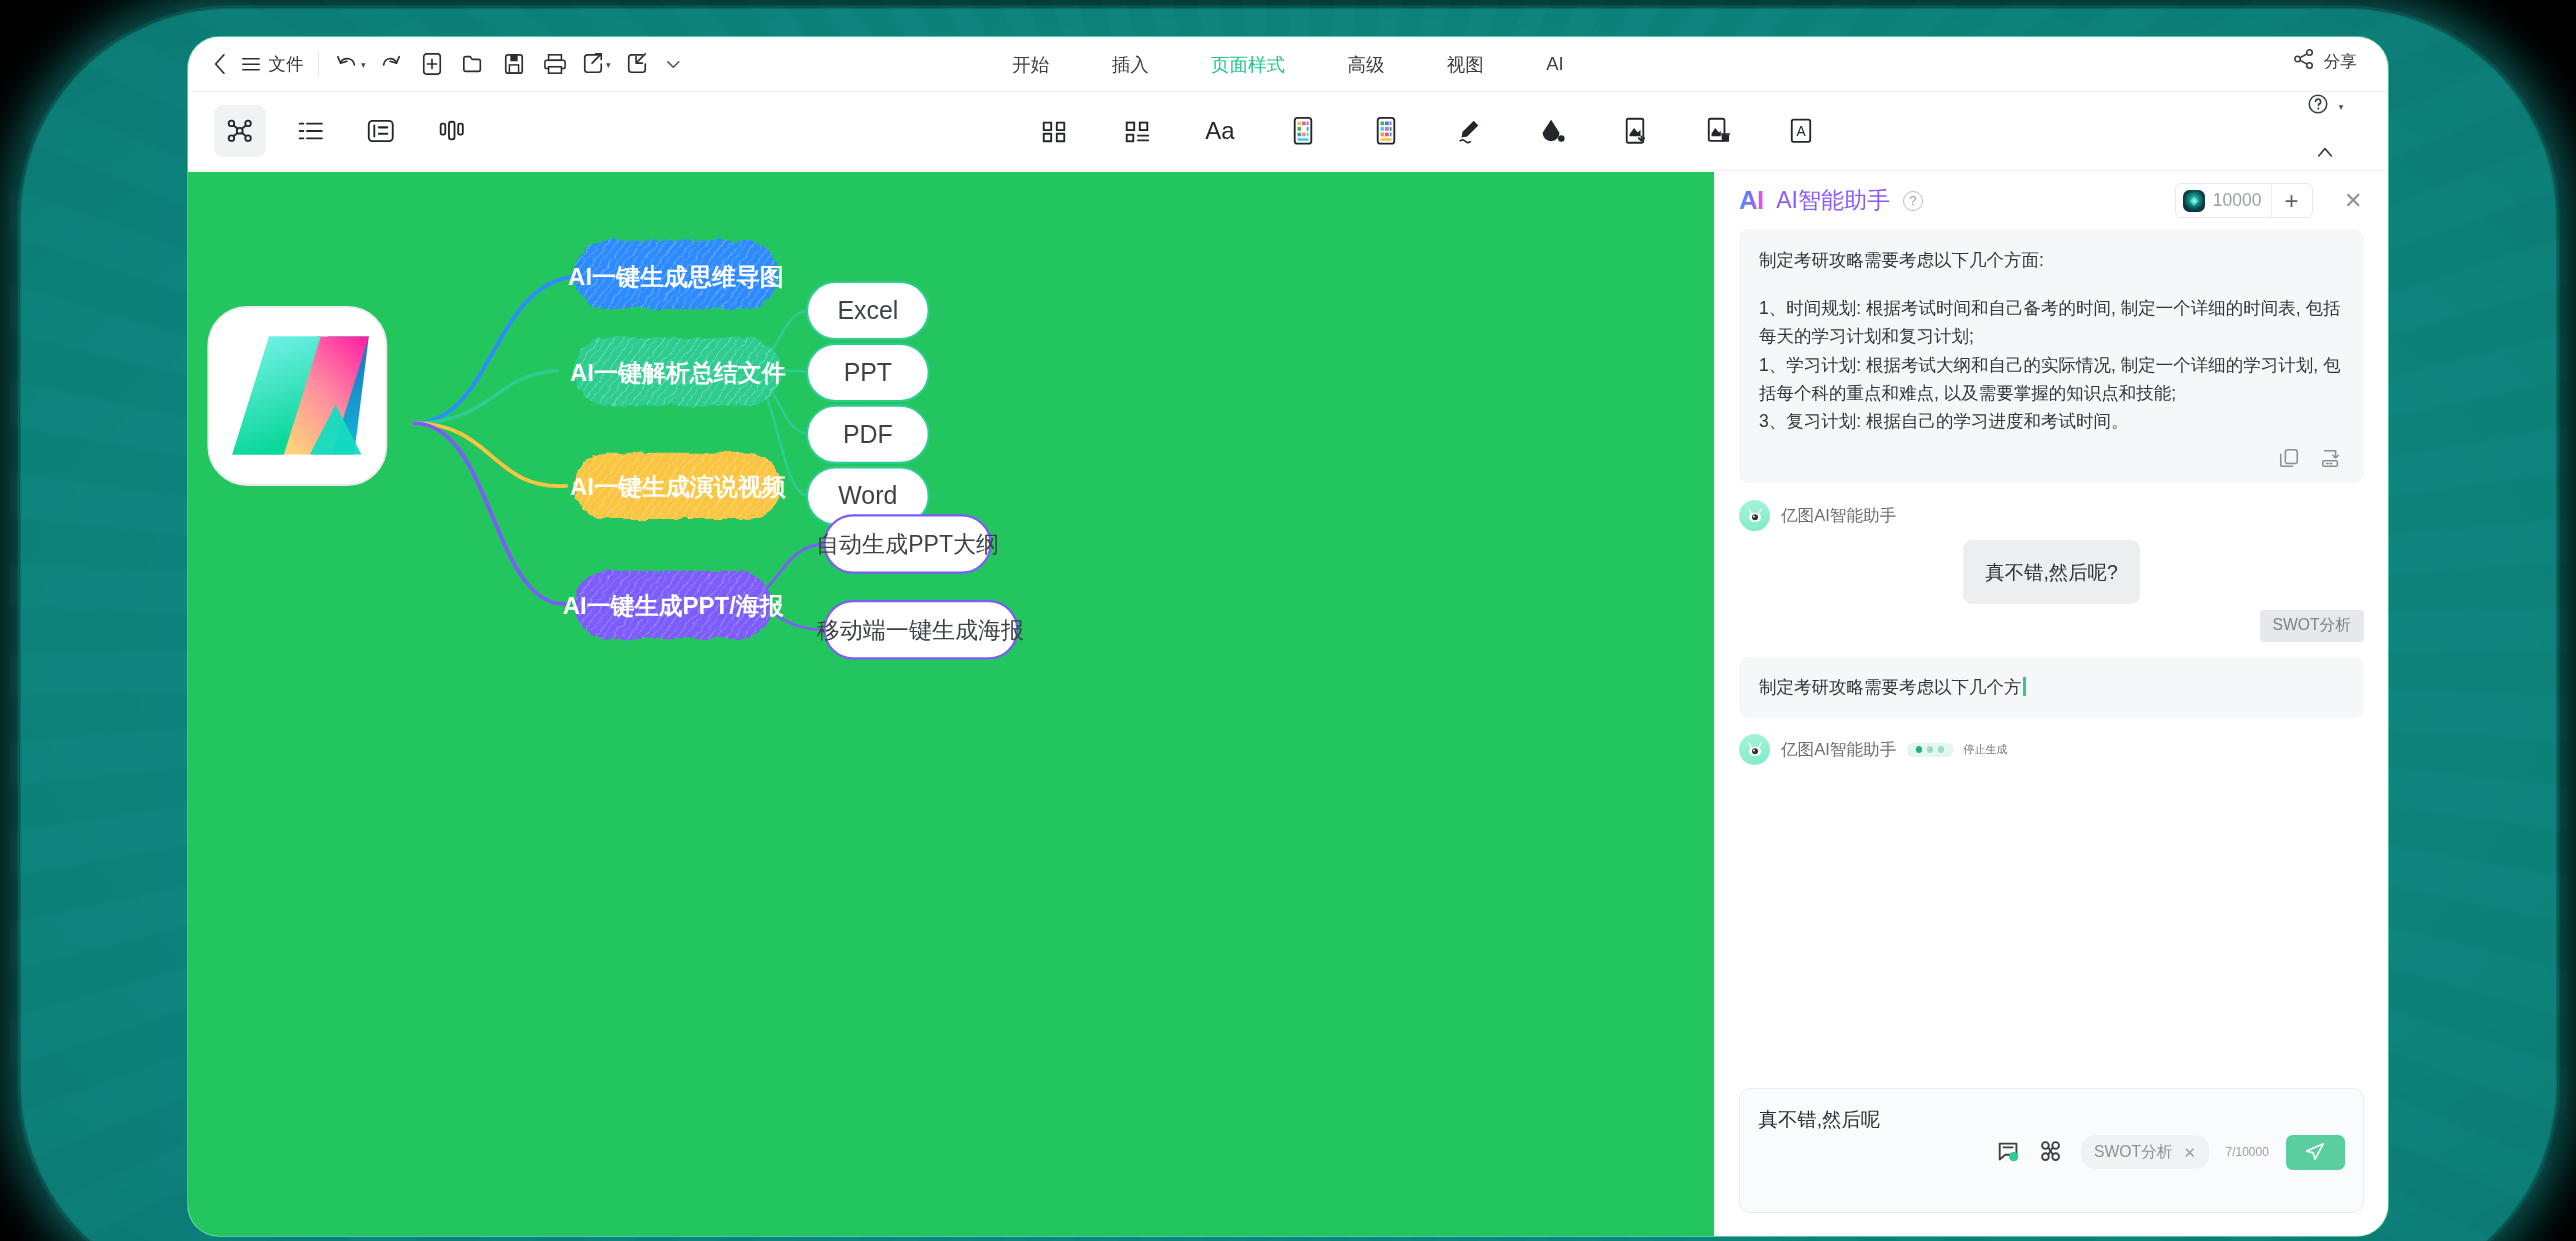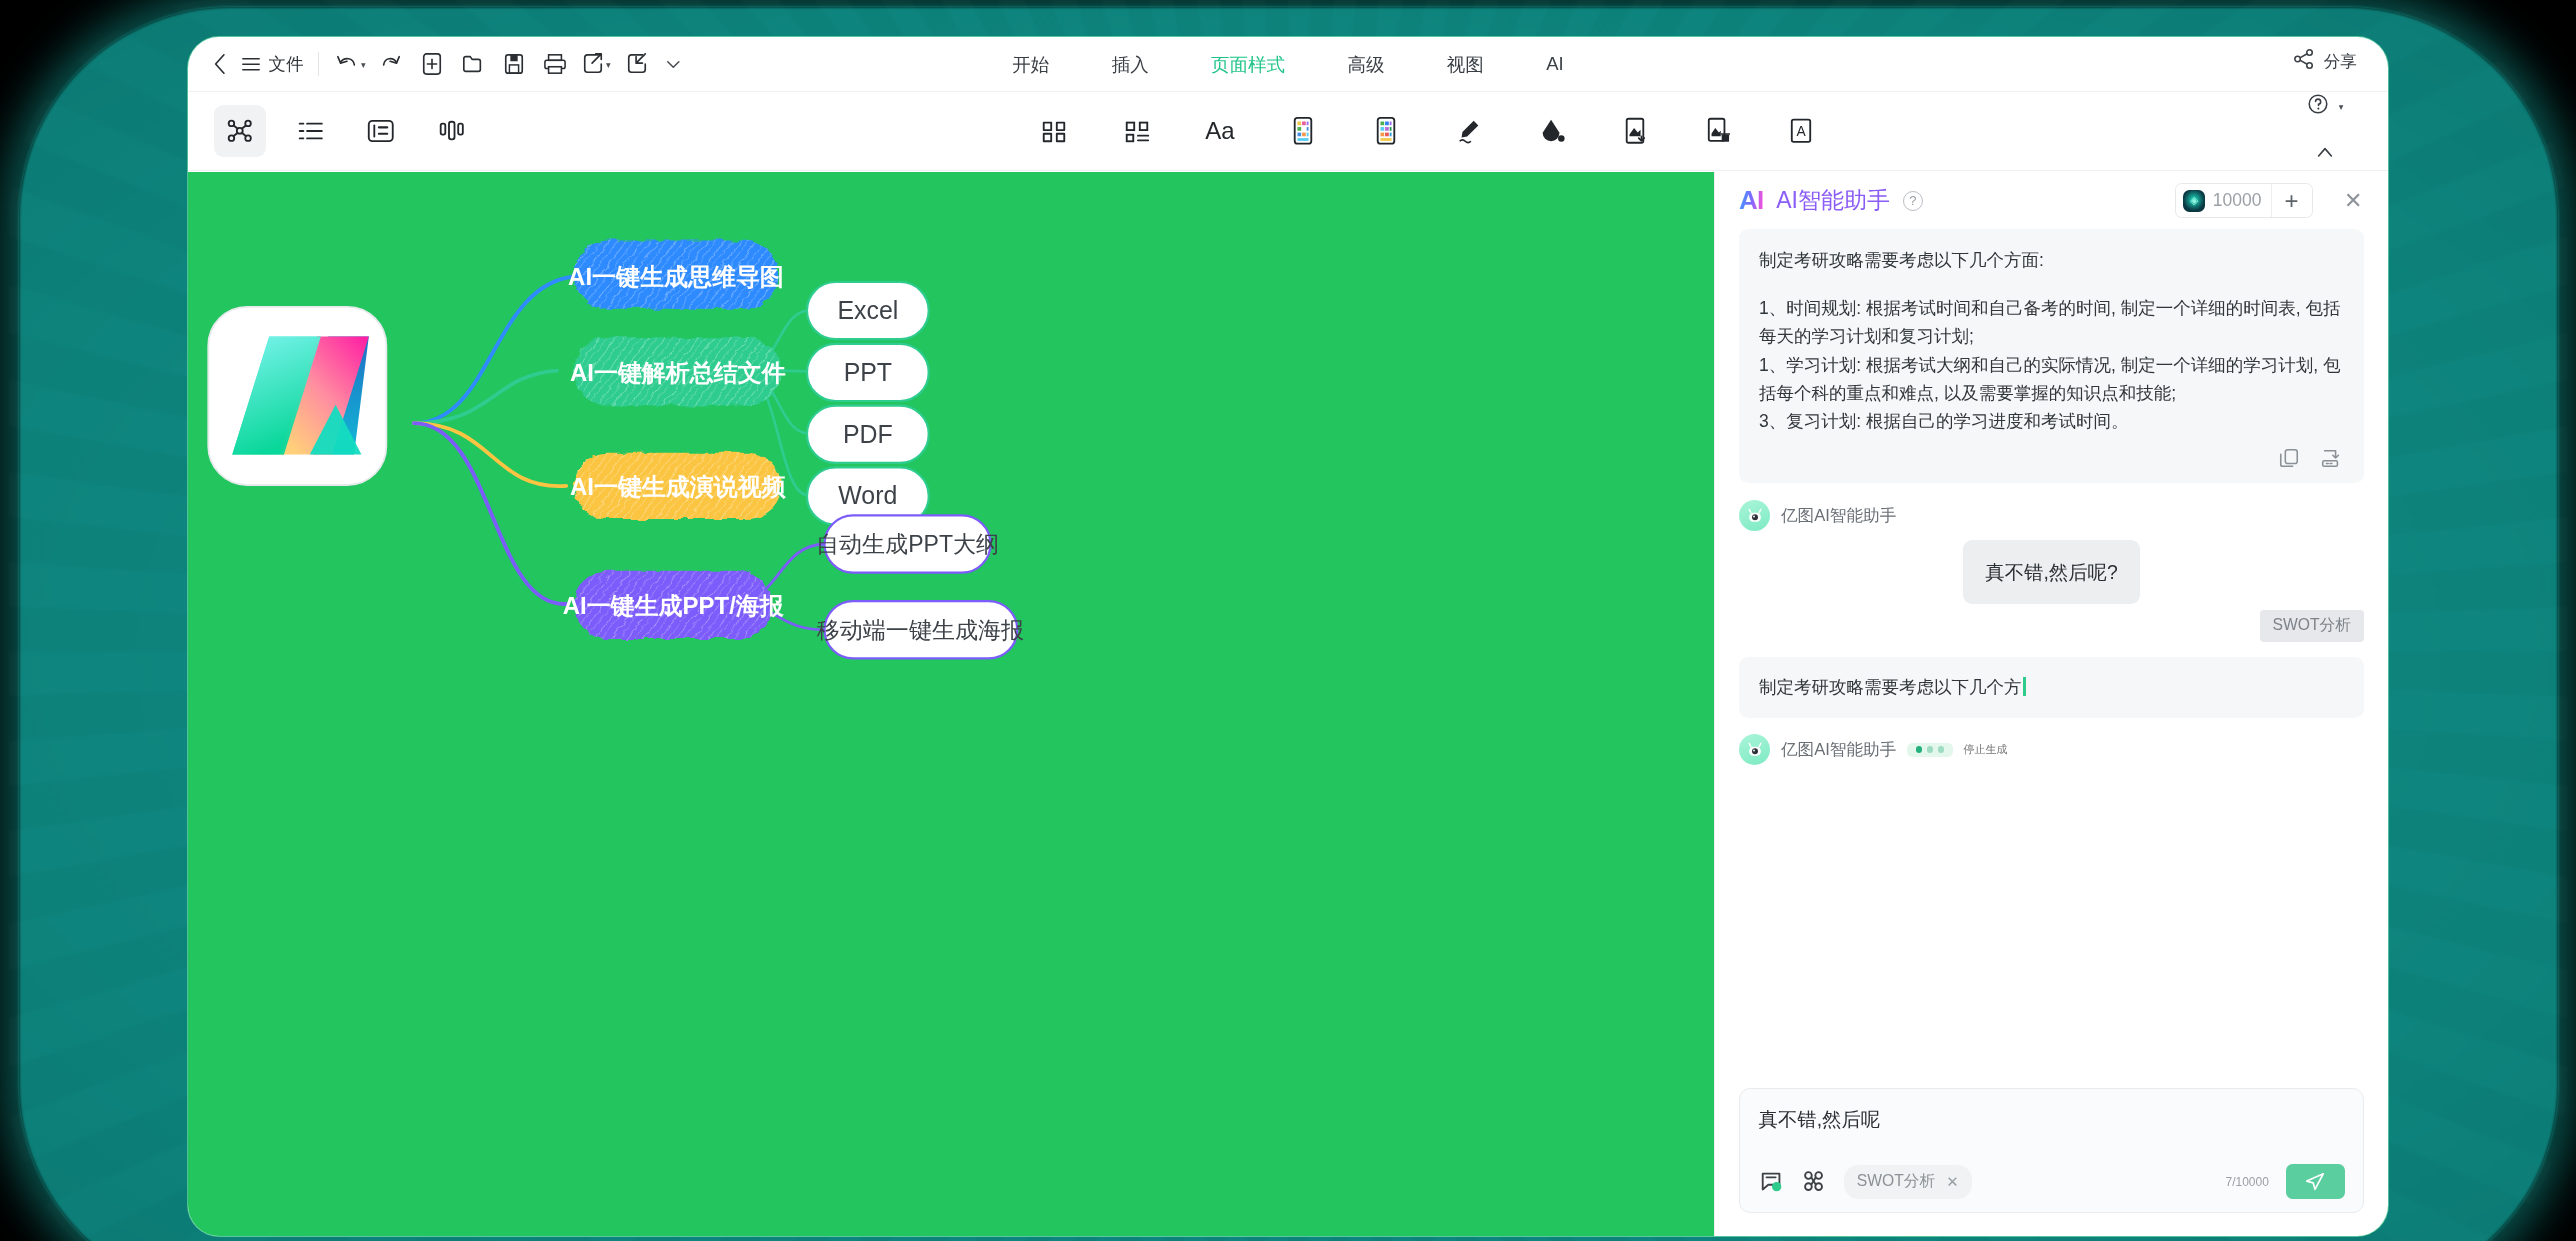--- a/index.html
+++ b/index.html
@@ -189,21 +189,21 @@
   .caret-bar {
     display:inline-block; width:2.8px; height:18.5px; background:#2ecb8c;
     vertical-align:-2.8px; margin-left:1.8px;
   }
 
   
   #composer {
     margin: 0 24px 24px 24px;
     border: 0.9px solid #e9ebed; border-radius: 11px;
     background: #fafbfc; height: 125px; padding: 16.6px 18.5px 13px 18.5px;
-    display:flex; flex-direction:column;
+    display:flex; 
   }
   .composer-text { font-size: 19.4px; color:#2b3035; flex:1; }
   .composer-bottom { display:flex; align-items:center; gap: 16.6px; }
   .comp-icon { cursor:pointer; display:flex; color:#3b4045; }
   .chip-swot {
     display:flex; align-items:center; gap:11px;
     background:#f0f2f3; color:#8b9197; font-size:15.7px;
     border-radius: 14.8px; padding: 6.5px 13px; cursor:pointer;
   }
   .chip-x { color:#9ba1a7; font-size:14.8px; }

